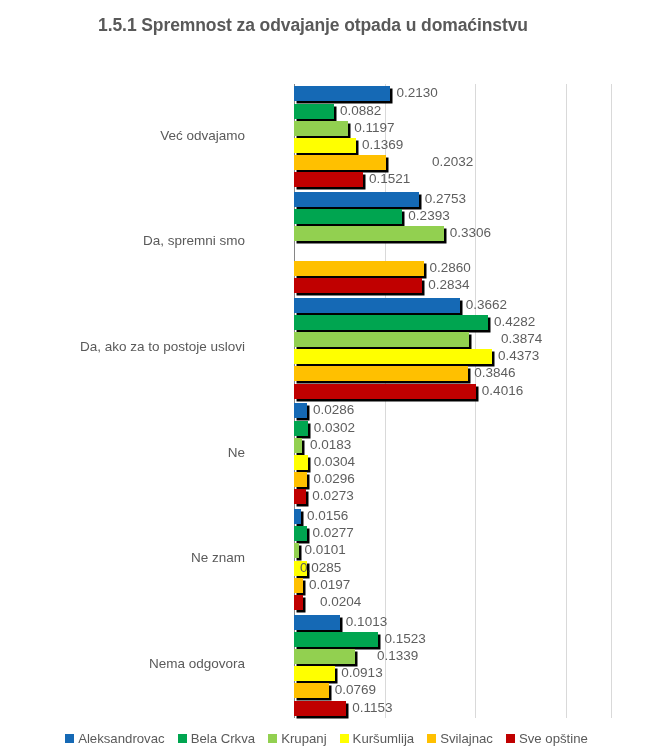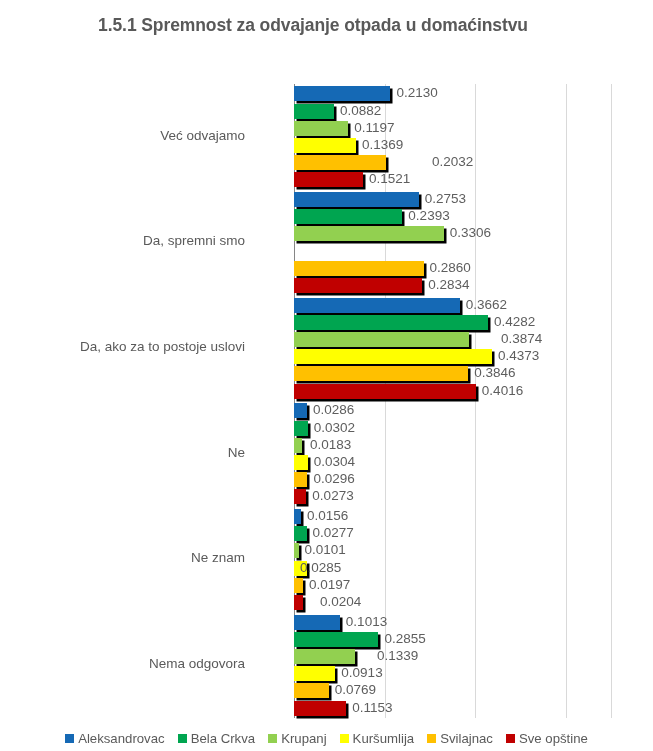--- a/index.html
+++ b/index.html
@@ -275,21 +275,21 @@
           </div>
         </div>
         <div class="cat-group" style="top: 528.333px; height: 105.667px;">
           <div class="cat-label" style="top: 43.8333px;">Nema odgovora</div>
           <div class="bar-row" style="top: 2.33333px; width: 317px;">
             <div class="bar" title="Aleksandrovac: 0.1013" style="width: 45.8744px; background: rgb(21, 105, 181);"></div>
             <div class="bar-value" style="left: 51.8744px;">0.1013</div>
           </div>
           <div class="bar-row" style="top: 19.5333px; width: 317px;">
             <div class="bar" title="Bela Crkva: 0.1864" style="width: 84.4126px; background: rgb(0, 165, 80);"></div>
-            <div class="bar-value" style="left: 90.4126px;">0.2855</div>
+            <div class="bar-value" style="left: 90.4126px;">0.1523</div>
           </div>
           <div class="bar-row" style="top: 36.7333px; width: 317px;">
             <div class="bar" title="Krupanj: 0.1339" style="width: 60.6376px; background: rgb(146, 208, 80);"></div>
             <div class="bar-value" style="left: 83px;">0.1339</div>
           </div>
           <div class="bar-row" style="top: 53.9333px; width: 317px;">
             <div class="bar" title="Kuršumlija: 0.0913" style="width: 41.3459px; background: rgb(255, 255, 0);"></div>
             <div class="bar-value" style="left: 47.3459px;">0.0913</div>
           </div>
           <div class="bar-row" style="top: 71.1333px; width: 317px;">

